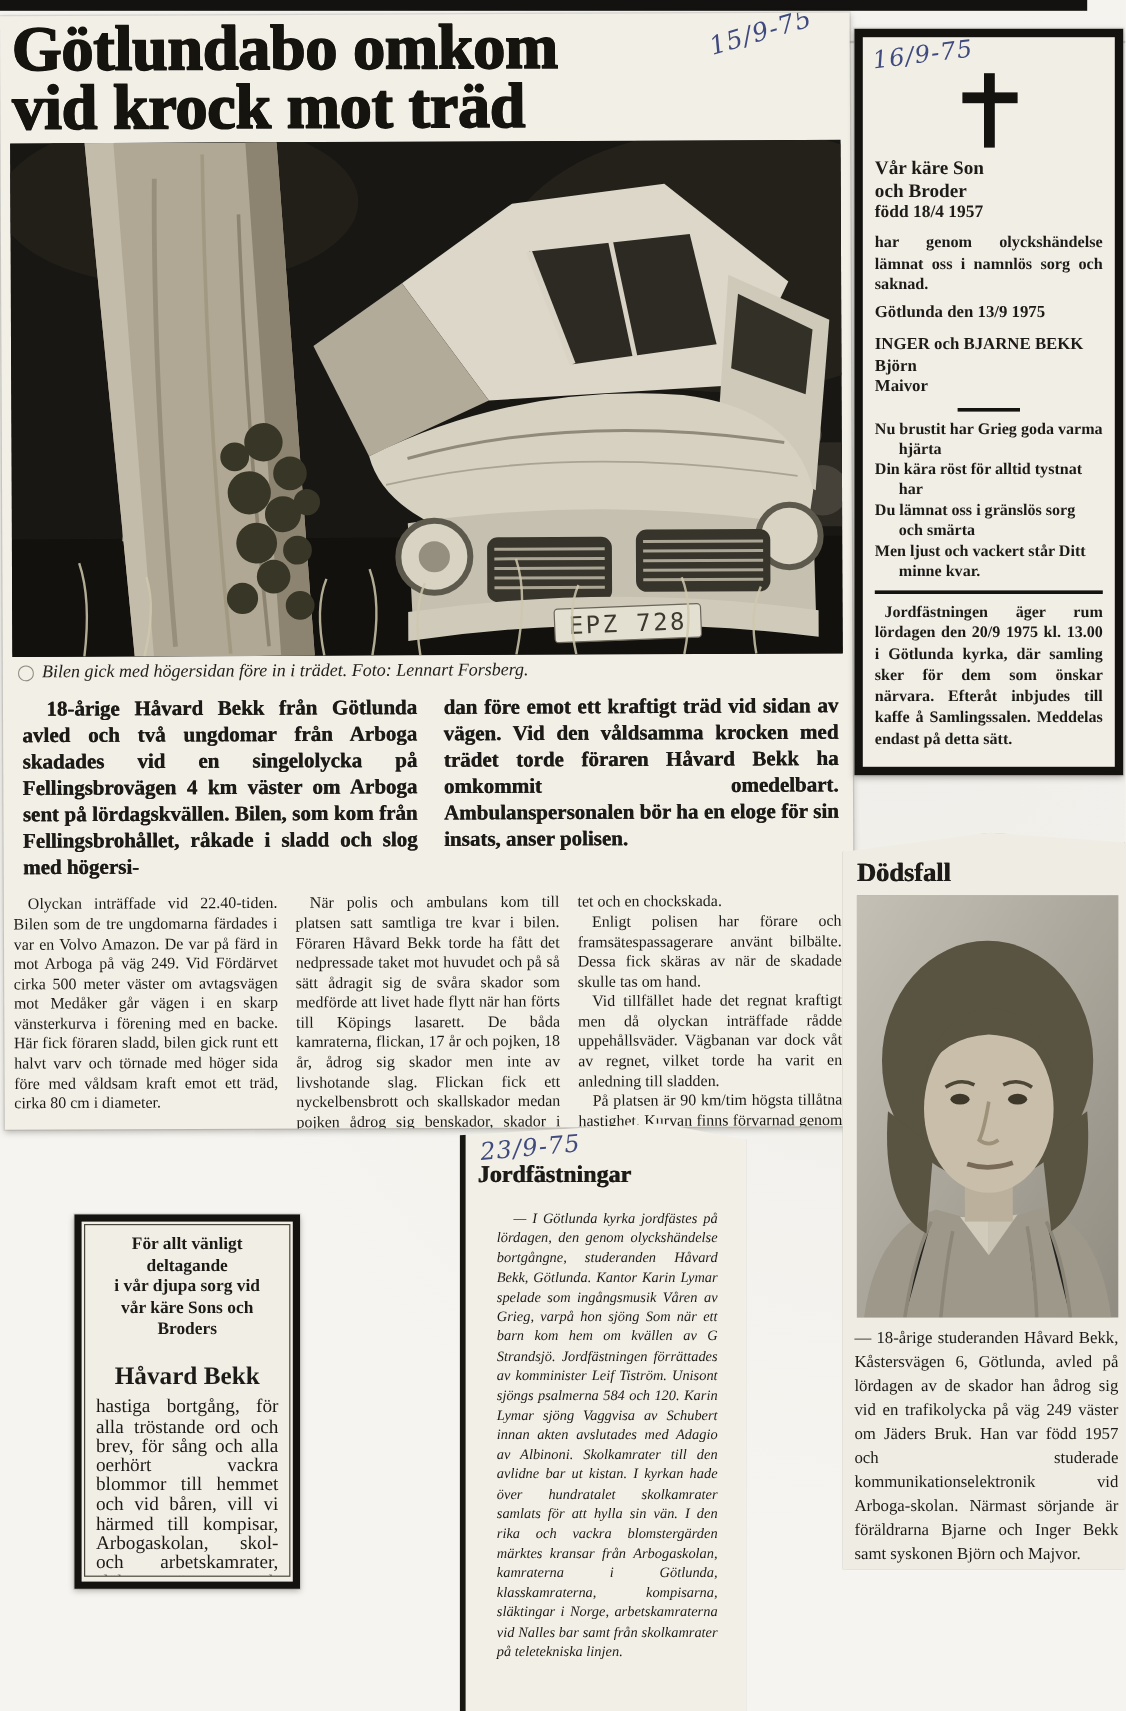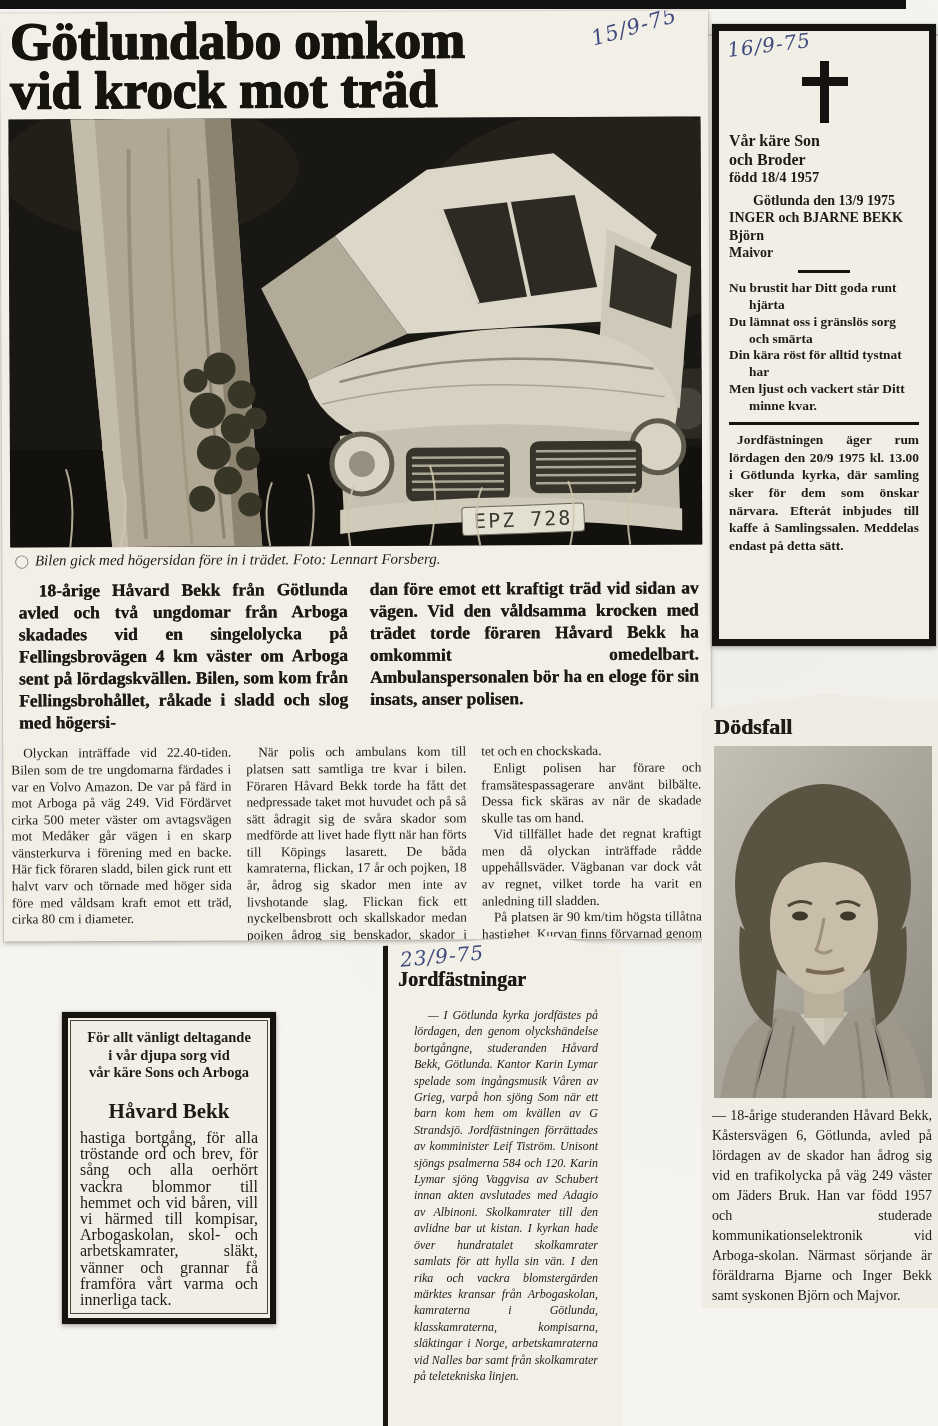--- a/index.html
+++ b/index.html
@@ -58,21 +58,21 @@
   .hw-notice{left:8px;top:2px;font-size:20px;transform:rotate(-7deg);letter-spacing:1px;position:absolute;}
   .cross{width:100%;display:flex;justify-content:center;margin:24px 0 8px;}
   .cross-shape{position:relative;width:56px;height:62px;}
   .cross-shape:before{content:"";position:absolute;left:24px;top:0;width:9px;height:62px;background:#15130f;}
   .cross-shape:after{content:"";position:absolute;left:6px;top:16px;width:46px;height:9px;background:#15130f;}
   .nc{}
   .ded-line{font-size:16px;font-weight:bold;line-height:1.2;}
   .notice-name{font-size:29px;font-weight:bold;margin:2px 0 0;letter-spacing:.5px;}
   .notice-born{font-size:14.5px;font-weight:bold;margin-bottom:7px;}
   .notice-msg{font-size:13.5px;line-height:1.3;text-align:justify;font-weight:bold;margin:0 0 7px;}
-  .notice-place{font-size:14px;font-weight:bold;margin:4px 0 0;text-align:center;}
+  .notice-place{font-size:14px;font-weight:bold;margin:4px 0 10px;text-align:left;}
   .mourner{font-size:14px;font-weight:bold;line-height:1.25;}
   .divider-small{width:52px;height:3px;background:#15130f;margin:8px auto 7px;}
   .verse{font-size:13.4px;font-weight:bold;line-height:1.26;margin:0;padding-left:20px;text-indent:-20px;text-align:left;}
   .divider-wide{width:100%;height:3px;background:#15130f;margin:7px 0 6px;}
   .notice-info{font-size:13.4px;font-weight:bold;line-height:1.32;text-align:justify;margin:0;text-indent:8px;}
 
   
   .dodsfall-clip{left:702px;top:694px;width:236px;height:614px;background:#efece4;
     clip-path:polygon(0 16px,52% 0,100% 8px,100% 100%,0 100%);padding-top:4px;box-sizing:border-box;}
   .dodsfall-head{font-size:22px;font-weight:bold;padding:16px 0 4px 12px;
@@ -83,21 +83,21 @@
   
   .funeral-clip{left:383px;top:936px;width:239px;height:490px;background:#f2efe7;
     border-left:5px solid #191712;box-sizing:border-box;
     clip-path:polygon(0 10px,70% 0,100% 14px,100% 100%,0 100%);
     padding:6px 8px 0 10px;}
   .hw-funeral{left:12px;top:8px;font-size:20px;transform:rotate(-5deg);letter-spacing:1px;position:absolute;}
   .funeral-head{font-size:20px;font-weight:bold;margin:26px 0 4px;text-shadow:.5px 0 currentColor;}
   .funeral-body{font-size:12px;line-height:16.4px;text-align:justify;margin:16px;text-indent:14px;font-style:italic;}
 
   
-  .thanks-clip{left:62px;top:1012px;width:214px;height:312px;
+  .thanks-clip{left:62px;top:1012px;width:188px;height:312px;
     border:6px solid #15130f;box-sizing:border-box;background:#f1eee6;}
   .thanks-inner{border:1px solid #4a463c;margin:2px;height:calc(100% - 6px);box-sizing:border-box;
     padding:8px 9px 4px;overflow:hidden;}
   .thanks-intro{font-size:14.5px;line-height:1.22;text-align:center;font-weight:bold;}
   .thanks-name{font-size:21px;font-weight:bold;text-align:center;margin:17px 0 6px;}
   .thanks-body{font-size:16px;line-height:16.2px;text-align:justify;margin:0 0 2px;}
   .thanks-sig{font-size:14.5px;font-weight:bold;text-align:right;line-height:1.25;}
 </style>
 </head>
 <body>
@@ -235,28 +235,29 @@
   <div class="clipping notice-clip">
     <span class="handwriting hw-notice">16/9-75</span>
     <div class="cross">
         <div class="cross-shape"></div>
       </div>
     <div class="nc">
       <div class="ded-line">Vår käre Son</div>
       <div class="ded-line">och Broder</div>
       <div class="notice-born">född 18/4 1957</div>
     </div>
+    <p class="notice-msg">har genom olyckshändelse lämnat oss i namnlös sorg och saknad.</p>
     <div class="notice-place">Götlunda den 13/9 1975</div>
     <div class="mourner">INGER och BJARNE BEKK</div>
     <div class="mourner">Björn</div>
     <div class="mourner">Maivor</div>
     <div class="divider-small"></div>
-    <p class="verse">Nu brustit har Ditt goda runt hjärta</p>
+    <p class="verse">Nu brustit har Grieg goda varma hjärta</p>
+    <p class="verse">Din kära röst för alltid tystnat har</p>
     <p class="verse">Du lämnat oss i gränslös sorg och smärta</p>
-    <p class="verse">Din kära röst för alltid tystnat har</p>
     <p class="verse">Men ljust och vackert står Ditt minne kvar.</p>
     <div class="divider-wide"></div>
     <p class="notice-info">Jordfästningen äger rum lördagen den 20/9 1975 kl. 13.00 i Götlunda kyrka, där samling sker för dem som önskar närvara. Efteråt inbjudes till kaffe å Samlingssalen. Meddelas endast på detta sätt.</p>
   </div>
 
   <div class="clipping dodsfall-clip">
     <div class="dodsfall-head">Dödsfall</div>
     <div class="portrait-frame">
       <svg width="218" height="352" viewBox="0 0 218 352">
         <defs>
@@ -305,21 +306,21 @@
   <div class="clipping funeral-clip">
     <span class="handwriting hw-funeral">23/9-75</span>
     <div class="funeral-head">Jordfästningar</div>
     <p class="funeral-body">— I Götlunda kyrka jordfästes på lördagen, den genom olyckshändelse bortgångne, studeranden Håvard Bekk, Götlunda. Kantor Karin Lymar spelade som ingångsmusik Våren av Grieg, varpå hon sjöng Som när ett barn kom hem om kvällen av G Strandsjö. Jordfästningen förrättades av komminister Leif Tiström. Unisont sjöngs psalmerna 584 och 120. Karin Lymar sjöng Vaggvisa av Schubert innan akten avslutades med Adagio av Albinoni. Skolkamrater till den avlidne bar ut kistan. I kyrkan hade över hundratalet skolkamrater samlats för att hylla sin vän. I den rika och vackra blomstergärden märktes kransar från Arbogaskolan, kamraterna i Götlunda, klasskamraterna, kompisarna, släktingar i Norge, arbetskamraterna vid Nalles bar samt från skolkamrater på teletekniska linjen.</p>
   </div>
 
   <div class="clipping thanks-clip">
     <div class="thanks-inner">
       <div class="thanks-intro">För allt vänligt deltagande</div>
       <div class="thanks-intro">i vår djupa sorg vid</div>
-      <div class="thanks-intro">vår käre Sons och Arboga</div>
+      <div class="thanks-intro">vår käre Sons och Broders</div>
       <div class="thanks-name">Håvard Bekk</div>
       <p class="thanks-body">hastiga bortgång, för alla tröstande ord och brev, för sång och alla oerhört vackra blommor till hemmet och vid båren, vill vi härmed till kompisar, Arbogaskolan, skol- och arbetskamrater, släkt, vänner och grannar få framföra vårt varma och innerliga tack.</p>
       <div class="thanks-sig">INGER och BJARNE</div>
       <div class="thanks-sig">Björn</div>
       <div class="thanks-sig">Majvor</div>
     </div>
   </div>
 </div>
 
 </body></html>

